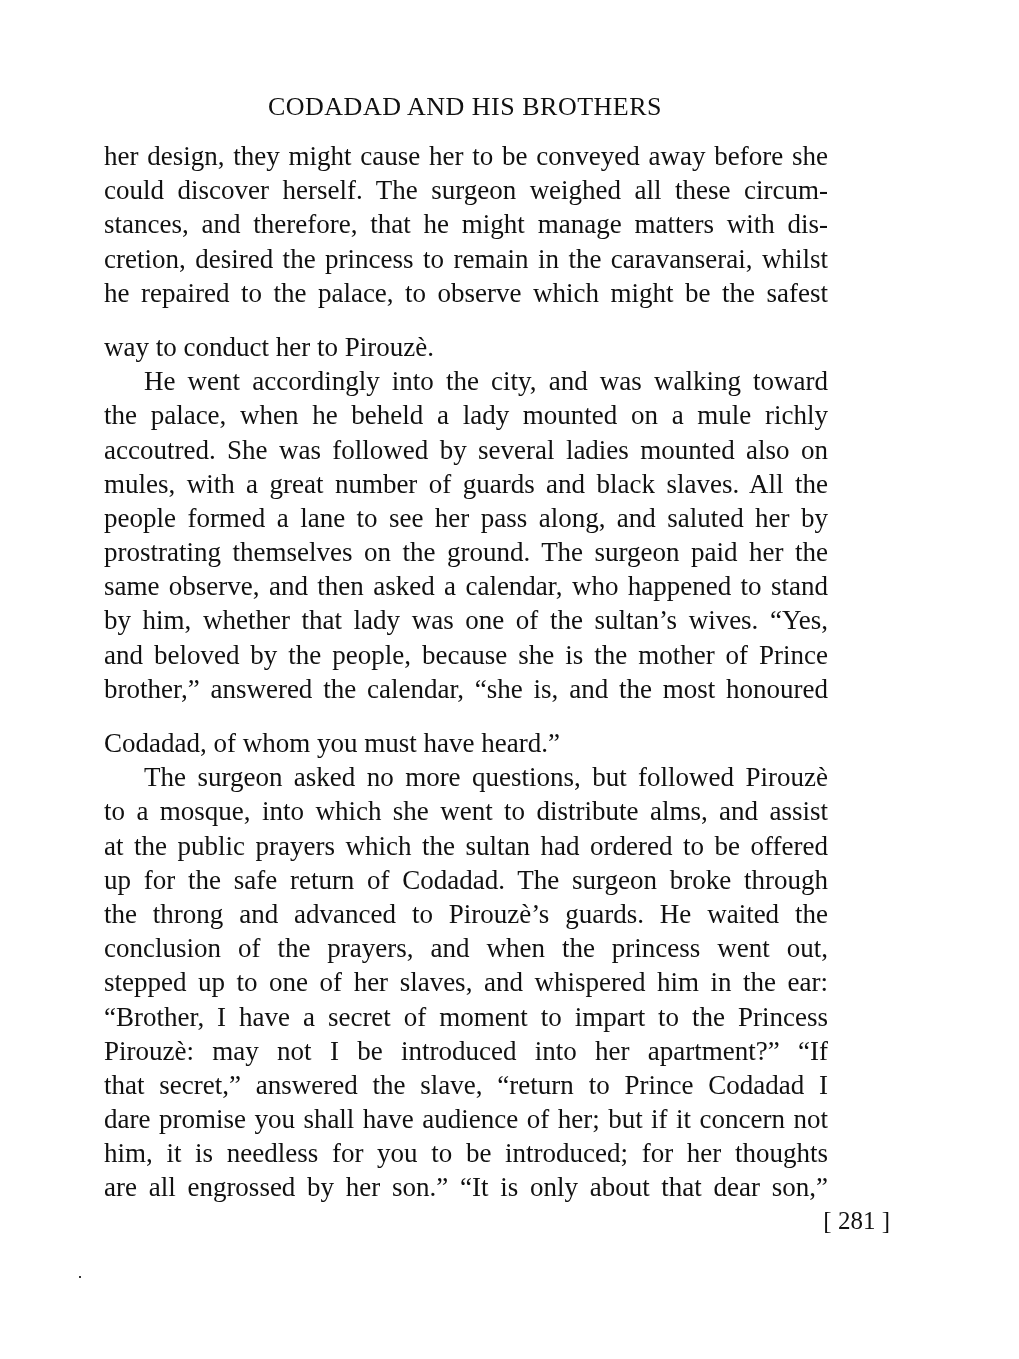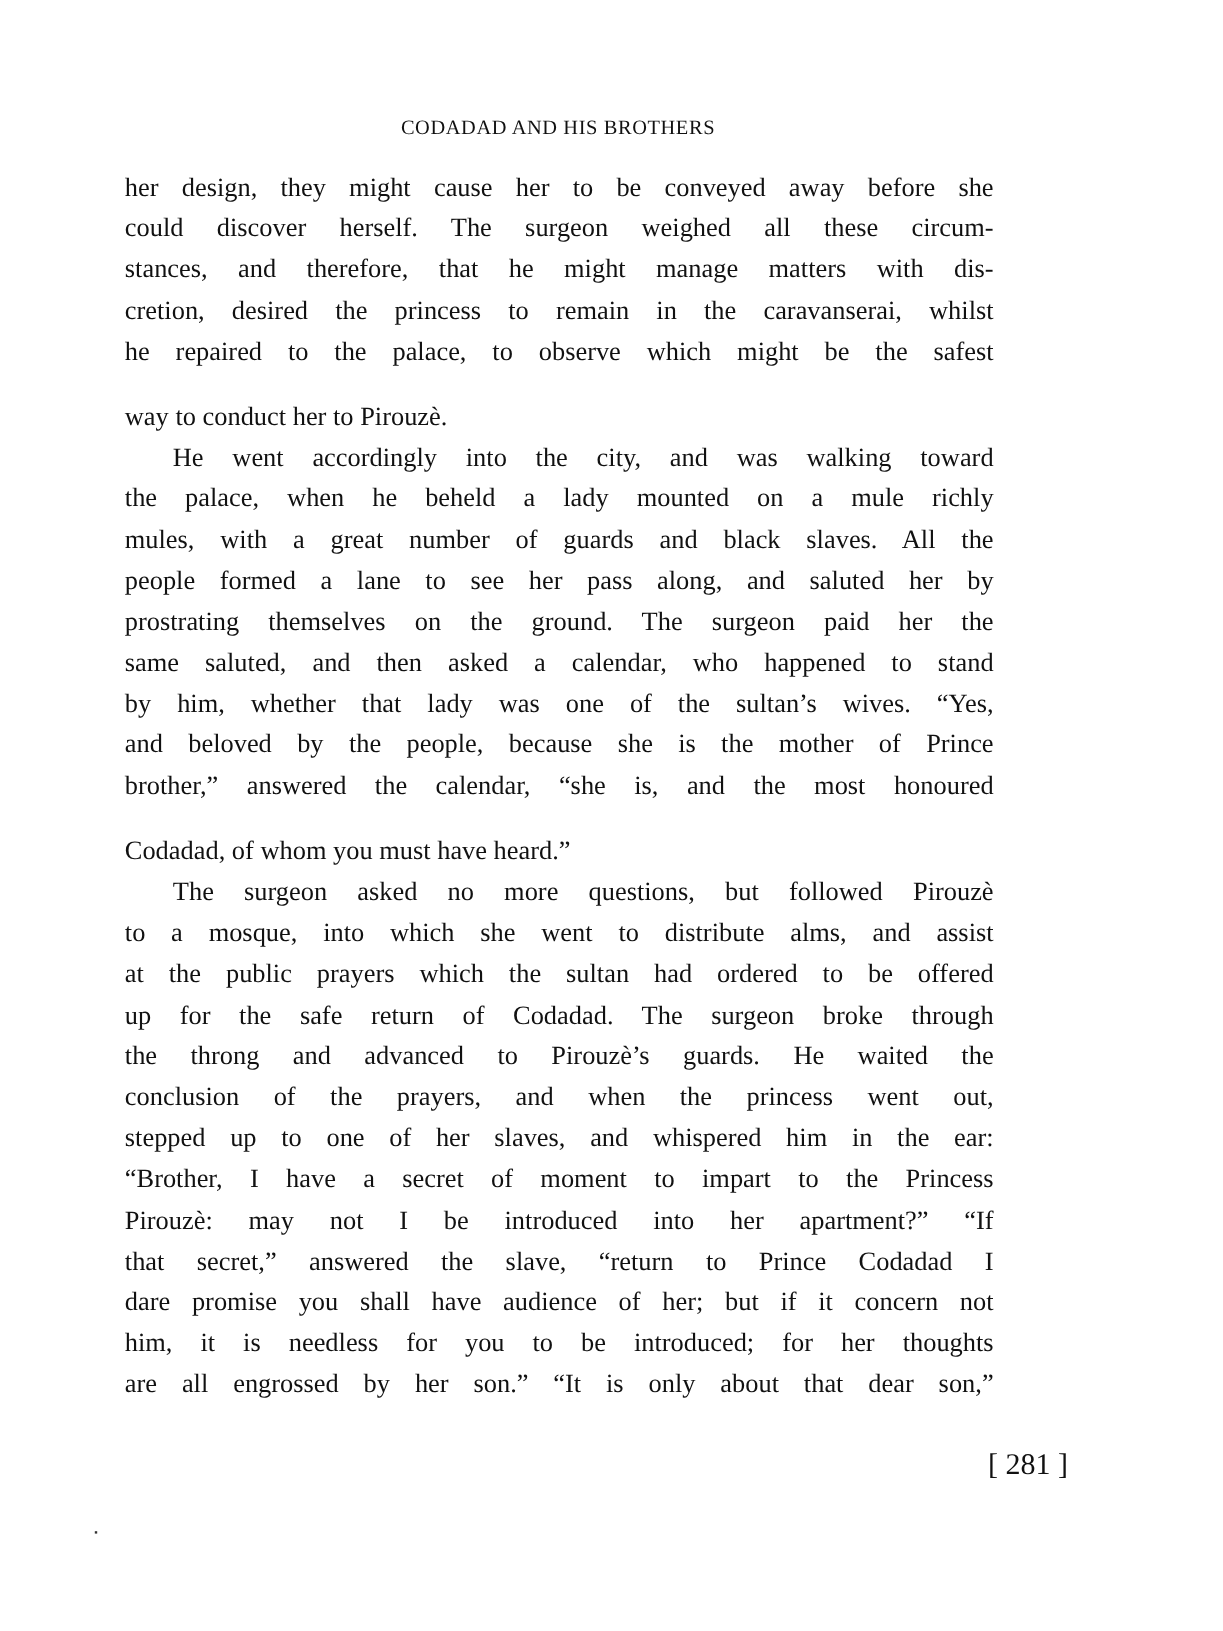--- a/index.html
+++ b/index.html
@@ -20,35 +20,35 @@
       left: 0; top: 0;
       width: 1019px;
       height: 1359px;
     }
     .running-head {
       position: absolute;
       top: 90px;
       left: 0;
       width: 930px;
       text-align: center;
-      font-size: 17px;
+      font-size: 26px;
       letter-spacing: 0.5px;
       line-height: 34px;
     }
     .text-block {
       position: absolute;
       top: 139px;
       left: 104px;
       width: 724px;
     }
     .line {
       display: block;
       height: 34.2px;
       line-height: 34.2px;
-      font-size: 22px;
+      font-size: 27px;
       text-align: justify;
       text-align-last: justify;
       white-space: nowrap;
     }
     .line.last {
       text-align-last: left;
       margin-top: 20px;
     }
     .line.indent {
       padding-left: 40px;
@@ -79,24 +79,25 @@
 
   <div class="text-block" id="text-block">
       <span class="line">her design, they might cause her to be conveyed away before she</span>
       <span class="line">could discover herself.  The surgeon weighed all these circum-</span>
       <span class="line">stances, and therefore, that he might manage matters with dis-</span>
       <span class="line">cretion, desired the princess to remain in the caravanserai, whilst</span>
       <span class="line">he repaired to the palace, to observe which might be the safest</span>
       <span class="line last">way to conduct her to Pirouzè.</span>
       <span class="line indent">He went accordingly into the city, and was walking toward</span>
       <span class="line">the palace, when he beheld a lady mounted on a mule richly</span>
+      <span class="line">accoutred.  She was followed by several ladies mounted also on</span>
       <span class="line">mules, with a great number of guards and black slaves.  All the</span>
       <span class="line">people formed a lane to see her pass along, and saluted her by</span>
       <span class="line">prostrating themselves on the ground.  The surgeon paid her the</span>
-      <span class="line">same saluted, and then asked a calendar, who happened to stand</span>
+      <span class="line">same observe, and then asked a calendar, who happened to stand</span>
       <span class="line">by him, whether that lady was one of the sultan’s wives.  “Yes,</span>
       <span class="line">and beloved by the people, because she is the mother of Prince</span>
       <span class="line">brother,” answered the calendar, “she is, and the most honoured</span>
       <span class="line last">Codadad, of whom you must have heard.”</span>
       <span class="line indent">The surgeon asked no more questions, but followed Pirouzè</span>
       <span class="line">to a mosque, into which she went to distribute alms, and assist</span>
       <span class="line">at the public prayers which the sultan had ordered to be offered</span>
       <span class="line">up for the safe return of Codadad.  The surgeon broke through</span>
       <span class="line">the throng and advanced to Pirouzè’s guards.  He waited the</span>
       <span class="line">conclusion of the prayers, and when the princess went out,</span>

